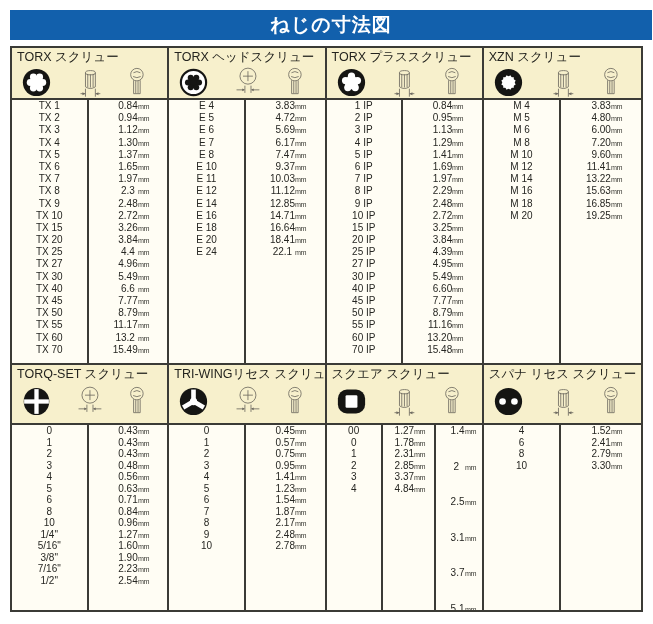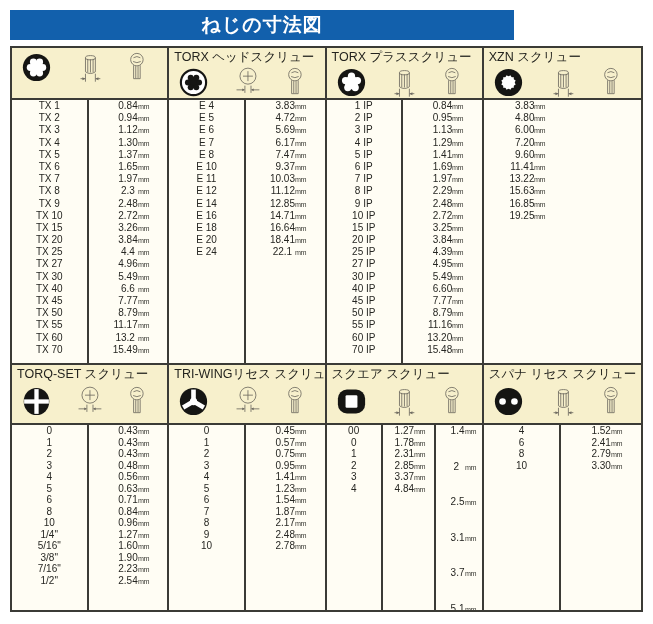--- a/index.html
+++ b/index.html
@@ -1,18 +1,18 @@
 <!DOCTYPE html>
 <html><head>
 <meta charset="utf-8">
 <style>
   html,body{margin:0;padding:0;background:#ffffff;}
   .page{position:relative;width:653px;height:624px;background:#ffffff;
         font-family:"Liberation Sans","DejaVu Sans",sans-serif;color:#262622;overflow:hidden;}
-  .title-bar{position:absolute;left:10px;top:10px;width:504px;height:30px;background:#1260ac;
+  .title-bar{position:absolute;left:10px;top:10px;width:642px;height:30px;background:#1260ac;
         color:#ffffff;display:flex;align-items:center;justify-content:center;
         font-size:19px;font-weight:bold;letter-spacing:1px;}
   .grid{position:absolute;left:10px;top:46px;width:633px;height:566px;box-sizing:border-box;
         border:2px solid #3b3b36;display:grid;grid-template-columns:repeat(4,1fr);
         grid-template-rows:317px 1fr;background:#fffdf4;}
   .section{box-sizing:border-box;border-right:2px solid #3b3b36;border-bottom:2px solid #3b3b36;
         display:flex;flex-direction:column;overflow:hidden;background:#fffdf4;}
   .section:nth-child(4n){border-right:none;}
   .section.row-bottom{border-bottom:none;}
   .sec-header{box-sizing:border-box;background:#f7f0cc;border-bottom:2px solid #3b3b36;
@@ -38,20 +38,21 @@
         transform-origin:left;color:#3a3a34;}
 </style>
 </head>
 <body>
 
 <div class="page">
   <div class="title-bar">ねじの寸法図</div>
   <div class="grid" id="grid">
   <div class="section row-top">
     <div class="sec-header">
+      <div class="sec-title">TORX スクリュー</div>
       <div class="icon-row">
             <span class="icon icon-0">
               <svg viewBox="0 0 40 40">
                 <circle cx="20" cy="20" r="16.5" fill="#151513"></circle>
                 <circle cx="20" cy="20" r="7.8" fill="#fff"></circle>
                 <circle cx="27.6" cy="20" r="4.2" fill="#fff"></circle>
                 <circle cx="23.8" cy="26.6" r="4.2" fill="#fff"></circle>
                 <circle cx="16.2" cy="26.6" r="4.2" fill="#fff"></circle>
                 <circle cx="12.4" cy="20" r="4.2" fill="#fff"></circle>
                 <circle cx="16.2" cy="13.4" r="4.2" fill="#fff"></circle>
@@ -314,20 +315,32 @@
               <svg viewBox="0 0 26 42" fill="none" stroke="#6e6a60" stroke-width="1.1">
                 <circle cx="13" cy="10" r="8.2"></circle>
                 <path d="M8.5 7.5Q13 4.5 17.5 7.5M8 12.5Q13 15.5 18 12.5"></path>
                 <path d="M8.7 17.4V35M17.3 17.4V35M8.7 35H17.3"></path>
                 <path d="M11.5 18.5V34.5M14.5 18.5V34.5"></path>
               </svg>
             </span>
           </div>
     </div>
     <div class="sec-body">
+          <div class="bcol col-size" style="width: 48%;">
+            <div class="cell size">M 4</div>
+            <div class="cell size">M 5</div>
+            <div class="cell size">M 6</div>
+            <div class="cell size">M 8</div>
+            <div class="cell size">M 10</div>
+            <div class="cell size">M 12</div>
+            <div class="cell size">M 14</div>
+            <div class="cell size">M 16</div>
+            <div class="cell size">M 18</div>
+            <div class="cell size">M 20</div>
+          </div>
           <div class="bcol col-value" style="width: 52%;">
             <div class="cell val"><span class="num">3.83</span><span class="unit">mm</span></div>
             <div class="cell val"><span class="num">4.80</span><span class="unit">mm</span></div>
             <div class="cell val"><span class="num">6.00</span><span class="unit">mm</span></div>
             <div class="cell val"><span class="num">7.20</span><span class="unit">mm</span></div>
             <div class="cell val"><span class="num">9.60</span><span class="unit">mm</span></div>
             <div class="cell val"><span class="num">11.41</span><span class="unit">mm</span></div>
             <div class="cell val"><span class="num">13.22</span><span class="unit">mm</span></div>
             <div class="cell val"><span class="num">15.63</span><span class="unit">mm</span></div>
             <div class="cell val"><span class="num">16.85</span><span class="unit">mm</span></div>

